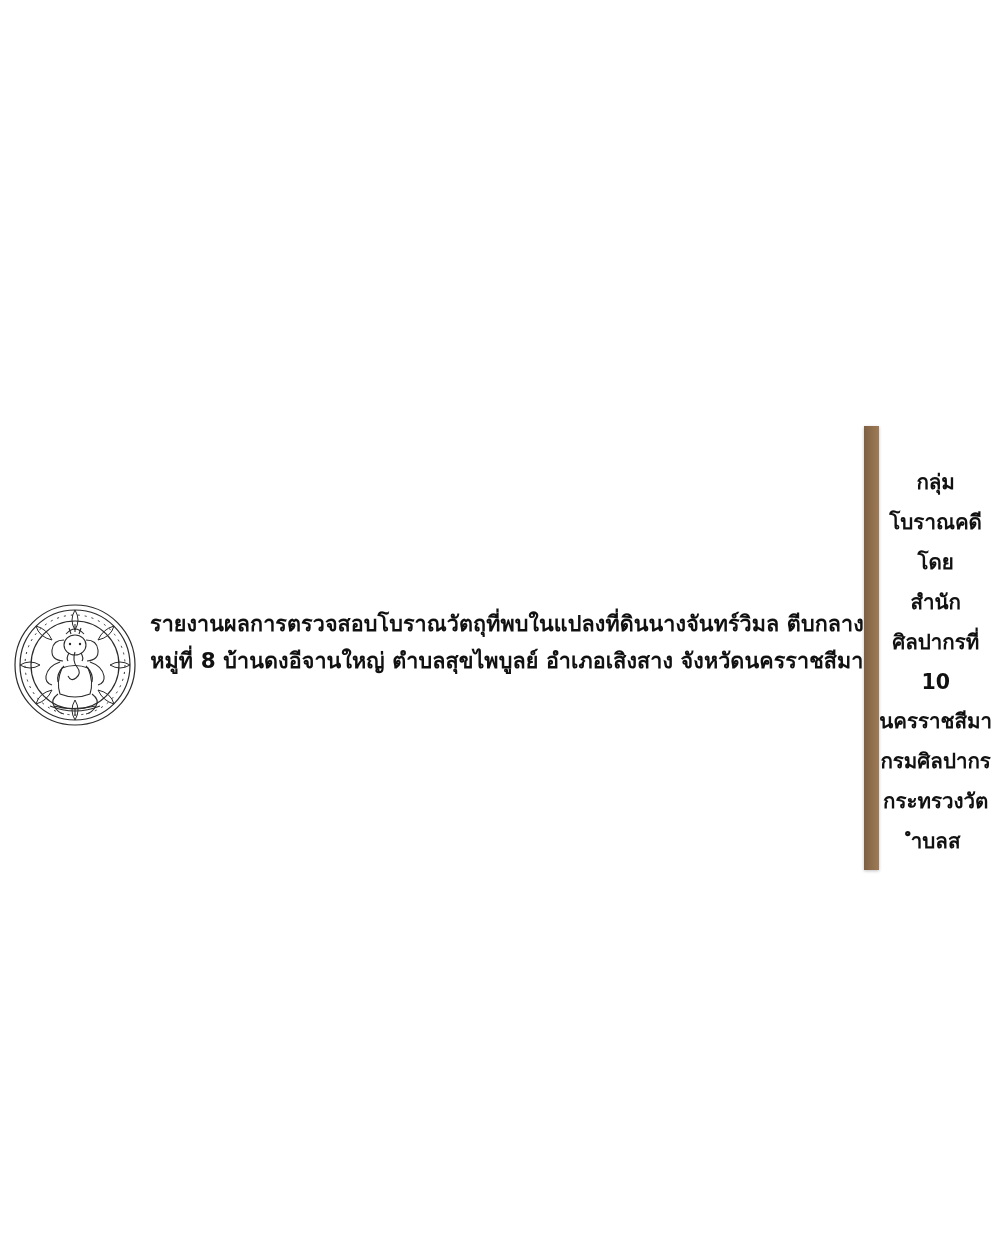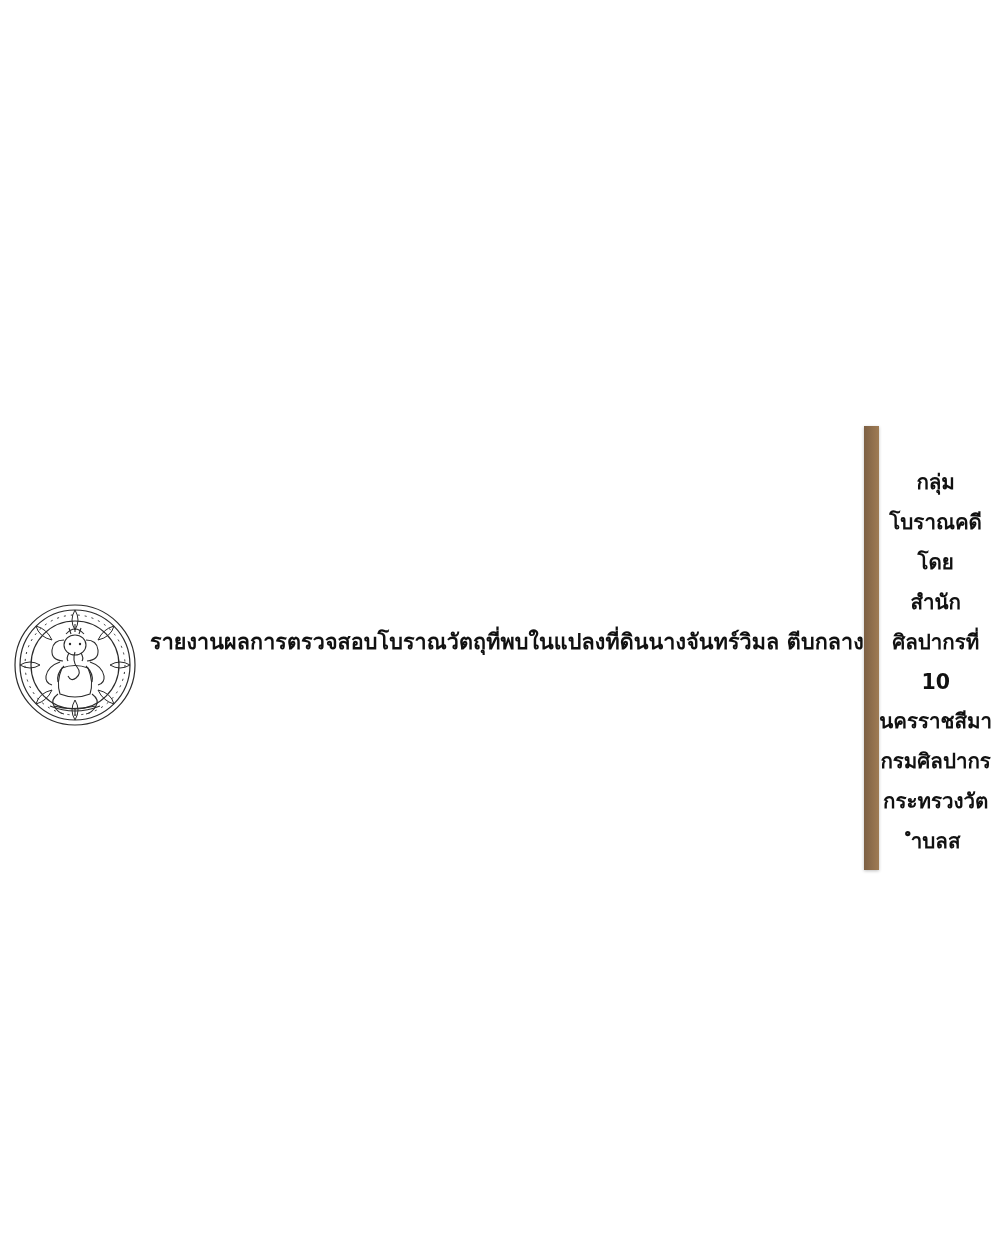--- a/index.html
+++ b/index.html
@@ -328,20 +328,21 @@
 
           <path d="M50 116 q25 10 50 0"></path>
           <path d="M54 116 q4 7 10 8 M96 116 q-4 7 -10 8 M75 118 v8"></path>
         </g>
       </g>
     </svg>
   </div>
 
   <div class="title-block">
     <div class="title-line">รายงานผลการตรวจสอบโบราณวัตถุที่พบในแปลงที่ดินนางจันทร์วิมล ตีบกลาง</div>
+    <div class="title-line">หมู่ที่ 8 บ้านดงอีจานใหญ่ ตำบลสุขไพบูลย์ อำเภอเสิงสาง จังหวัดนครราชสีมา</div>
   </div>
 
   <div class="photo-frame">
     <div class="photo-inner">
       <div class="bg-wall"></div>
       <div class="foliage"></div>
       <div class="leafy-dark"></div>
 
       <div class="wall-right"></div>
 

